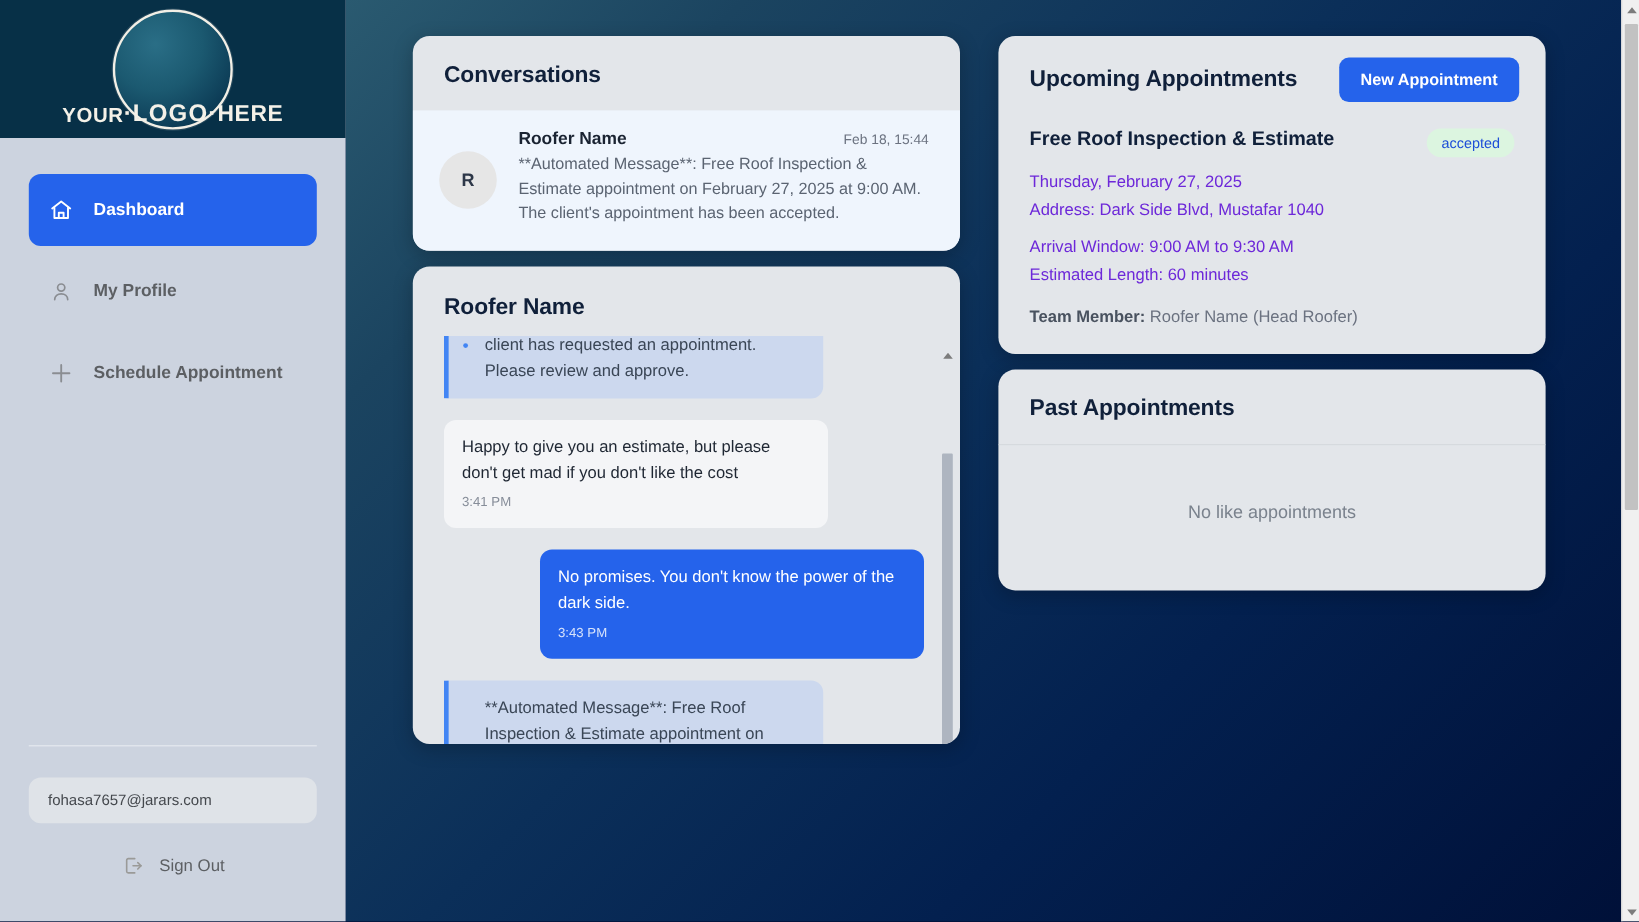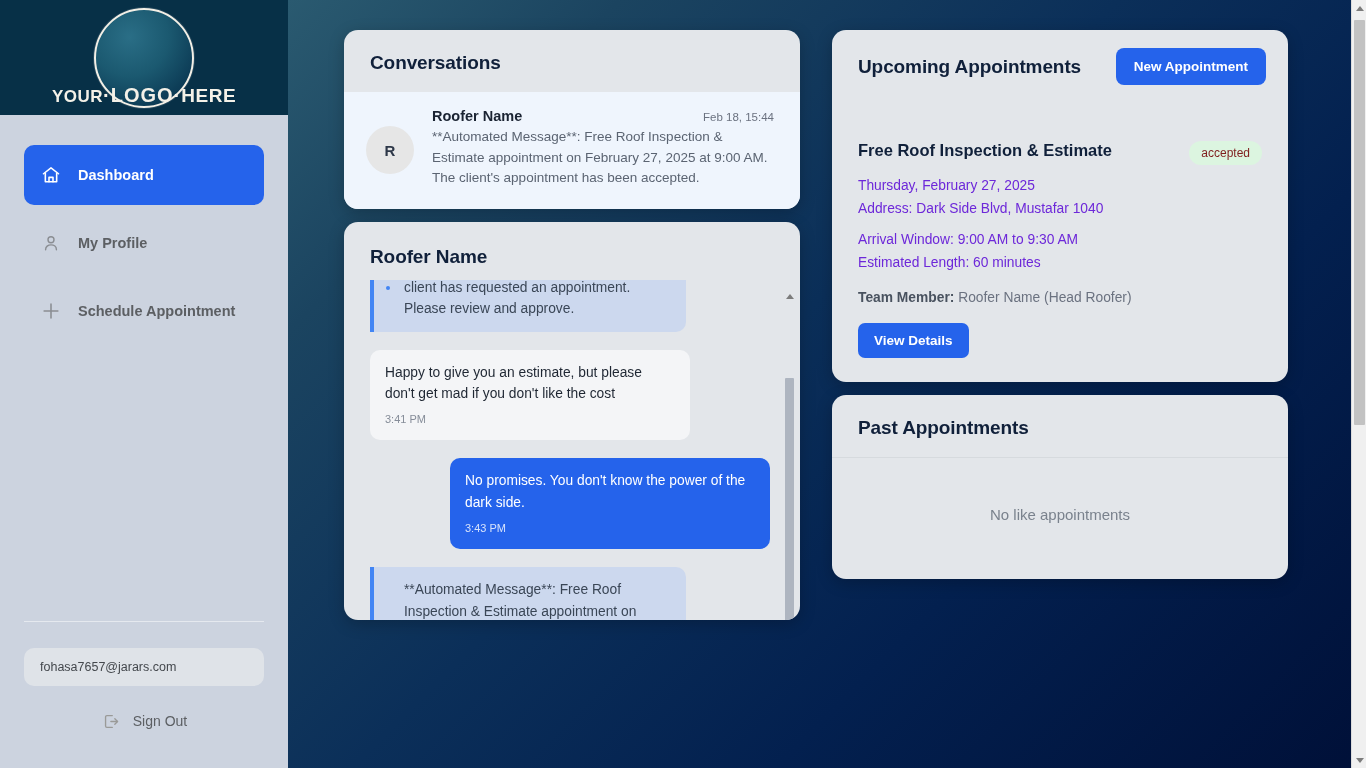--- a/index.html
+++ b/index.html
@@ -244,26 +244,26 @@
     position: absolute;
     right: 6px;
     top: 98px;
     width: 9px;
     height: 310px;
     background: #aeb5c0;
     border-radius: 1px;
   }
 
   
-  .appt-body { padding: 6px 26px 24px 26px; margin-top: 34px; }
+  .appt-body { padding: 6px 26px 24px 26px; }
   .appt-toprow { display: flex; align-items: flex-start; justify-content: space-between; gap: 12px; }
   .appt-title { font-size: 16.5px; font-weight: 800; color: #10203a; }
   .badge {
     background: #dcf5e0;
-    color: #7f1d1d;
+    color: #1d4ed8;
     font-size: 12px;
     padding: 5px 12px;
     border-radius: 999px;
     white-space: nowrap;
   }
   .appt-line { font-size: 13.8px; color: #6d28d9; margin-top: 11px; line-height: 1.5; }
   .appt-line.tight { margin-top: 2px; }
   .appt-member { font-size: 13.8px; color: #6b7280; margin-top: 16px; }
   .appt-member b { color: #49525f; font-weight: 700; }
   .appt-actions { margin-top: 18px; }
@@ -438,23 +438,20 @@
             <div class="badge">accepted</div>
           </div>
           <div class="appt-line">Thursday, February 27, 2025</div>
           <div class="appt-line tight">Address: Dark Side Blvd, Mustafar 1040</div>
           <div class="appt-line">Arrival Window: 9:00 AM to 9:30 AM</div>
           <div class="appt-line tight">Estimated Length: 60 minutes</div>
           <div class="appt-member">
             <b>Team Member:</b>
             <span>Roofer Name (Head Roofer)</span>
           </div>
-          <div class="appt-actions">
-            <button class="btn-small">View Details</button>
-          </div>
         </div>
       </section>
 
       <section class="card">
         <div class="card-head">
           <div class="card-title">Past Appointments</div>
         </div>
         <div class="empty-sep"></div>
         <div class="empty-text">No like appointments</div>
       </section>

